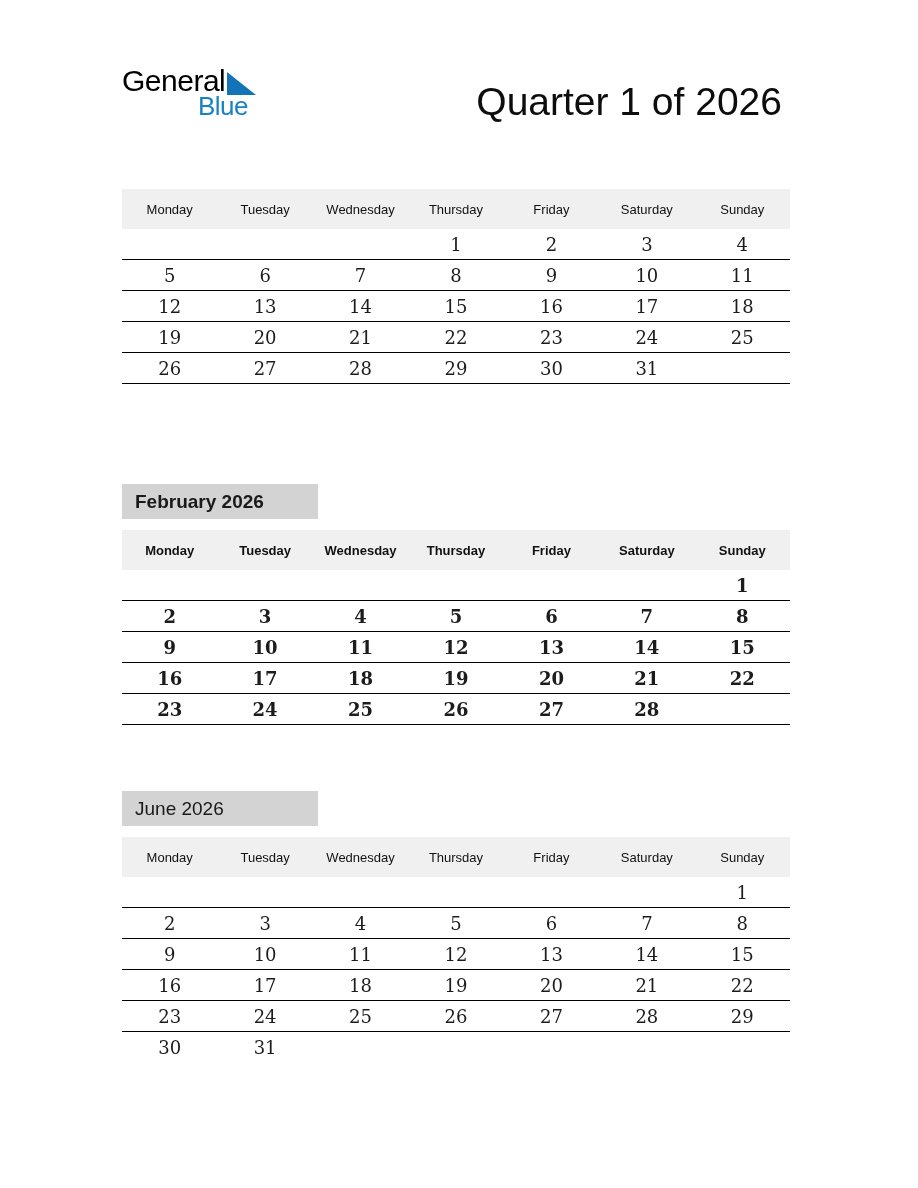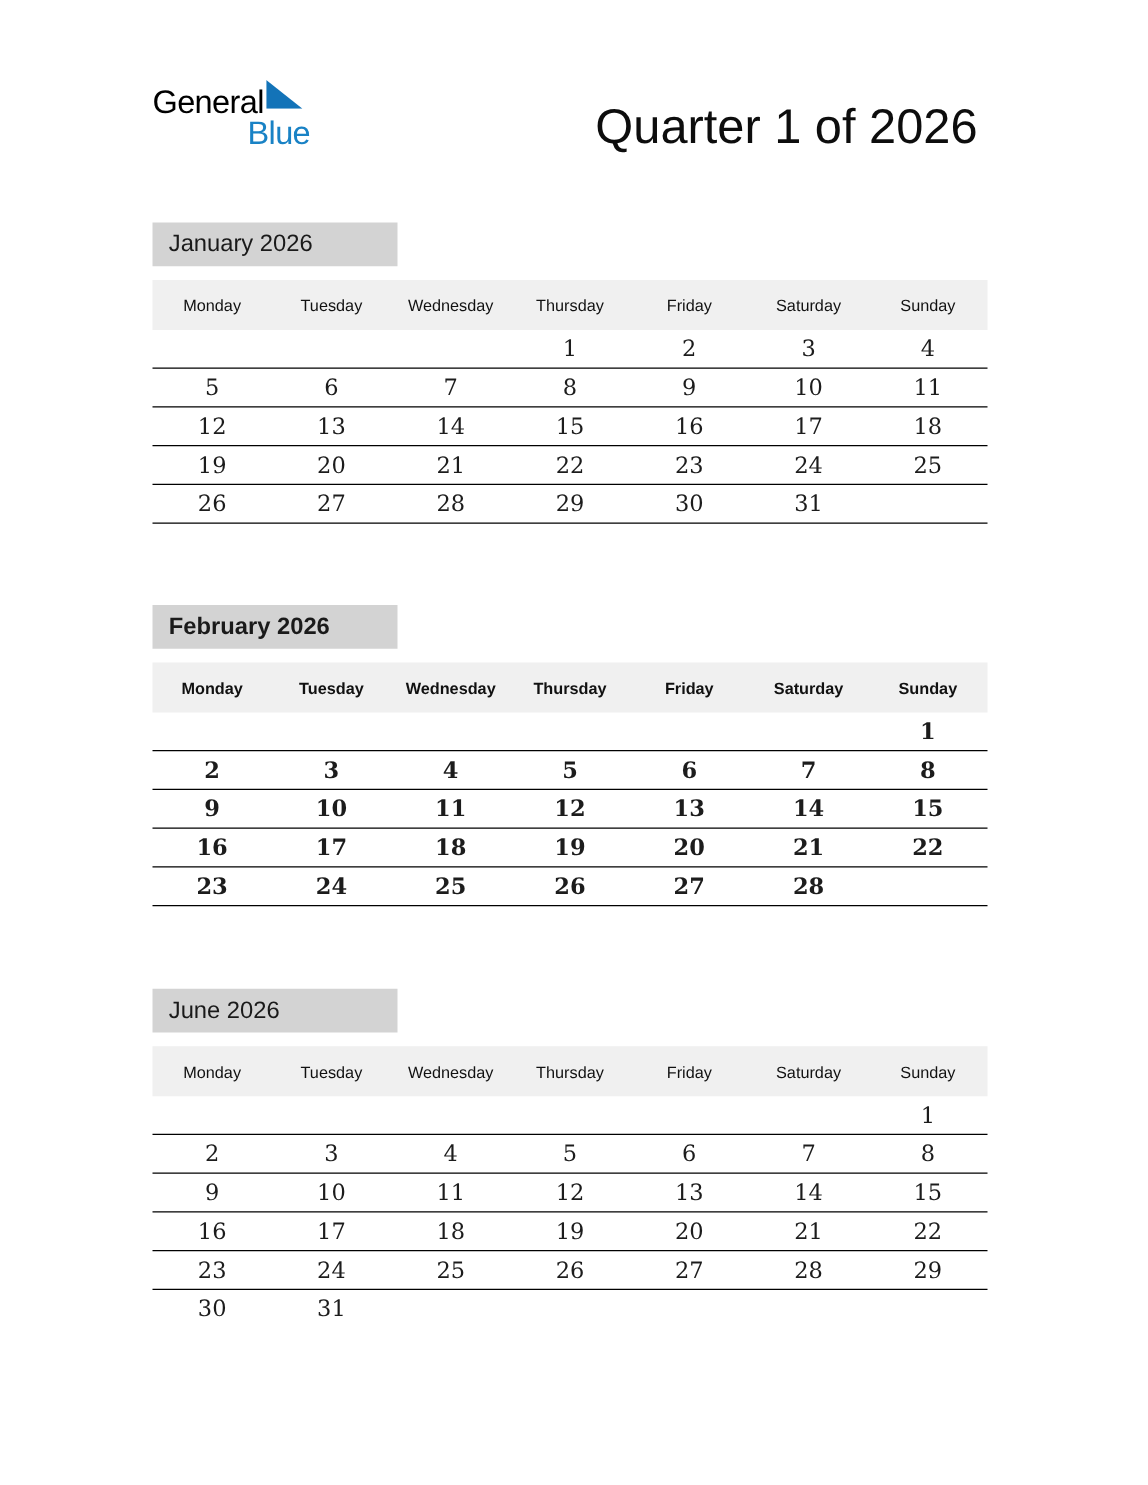--- a/index.html
+++ b/index.html
@@ -17,22 +17,22 @@
   }
 
   
   .logo {
     position: absolute;
     left: 122px;
     top: 64px;
   }
   .logo-line1 {
     display: flex;
-    align-items: flex-start;
-    font-size: 26px;
+    align-items: flex-end;
+    font-size: 30px;
     line-height: 34px;
     color: #000000;
     letter-spacing: -0.5px;
   }
   .logo-triangle {
     display: block;
     margin-left: 2px;
     margin-bottom: 3px;
   }
   .logo-line2 {
@@ -114,21 +114,20 @@
         <polygon points="0,0 29,23 0,23" fill="#1373B8"></polygon>
       </svg>
     </div>
     <div class="logo-line2">Blue</div>
   </div>
 
   <div class="page-title">Quarter 1 of 2026</div>
 
   <div id="months">
       <div class="month" style="top: 178px;">
-        <div class="month-title-bar">January 2026</div>
         <div class="weekday-row">
           <div class="weekday-cell">Monday</div>
           <div class="weekday-cell">Tuesday</div>
           <div class="weekday-cell">Wednesday</div>
           <div class="weekday-cell">Thursday</div>
           <div class="weekday-cell">Friday</div>
           <div class="weekday-cell">Saturday</div>
           <div class="weekday-cell">Sunday</div>
         </div>
         <div class="week-row bordered">

